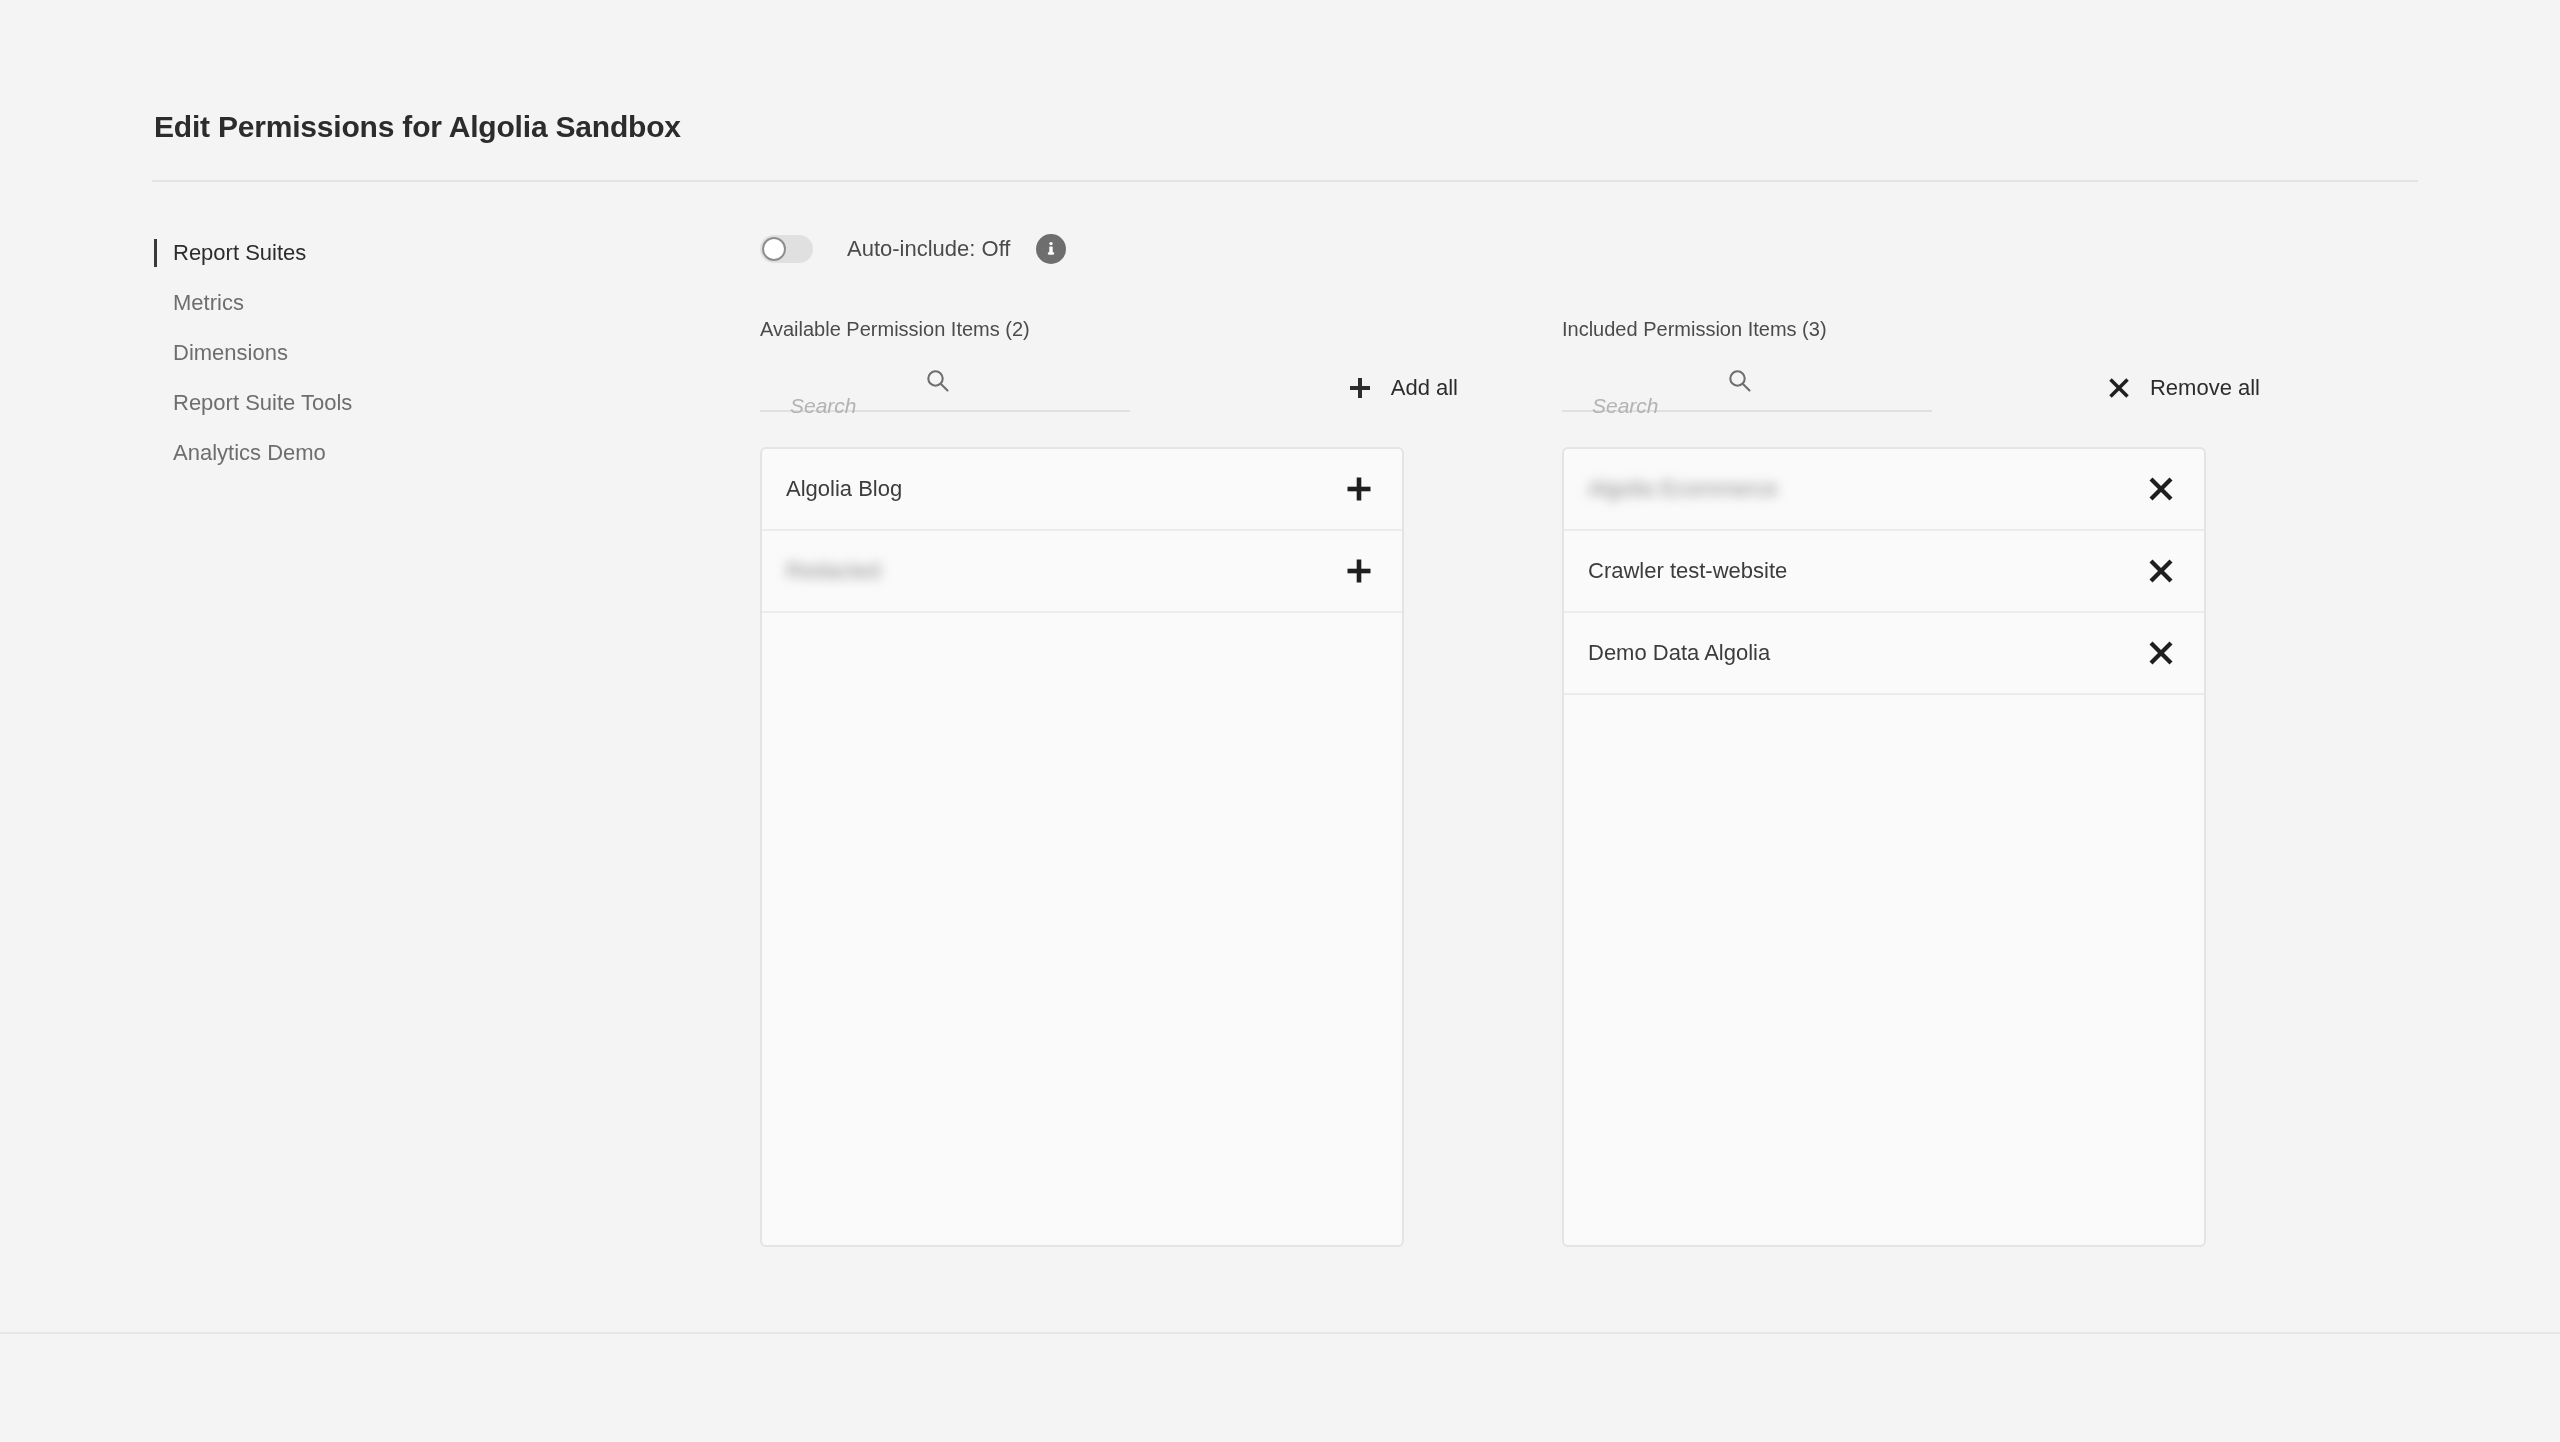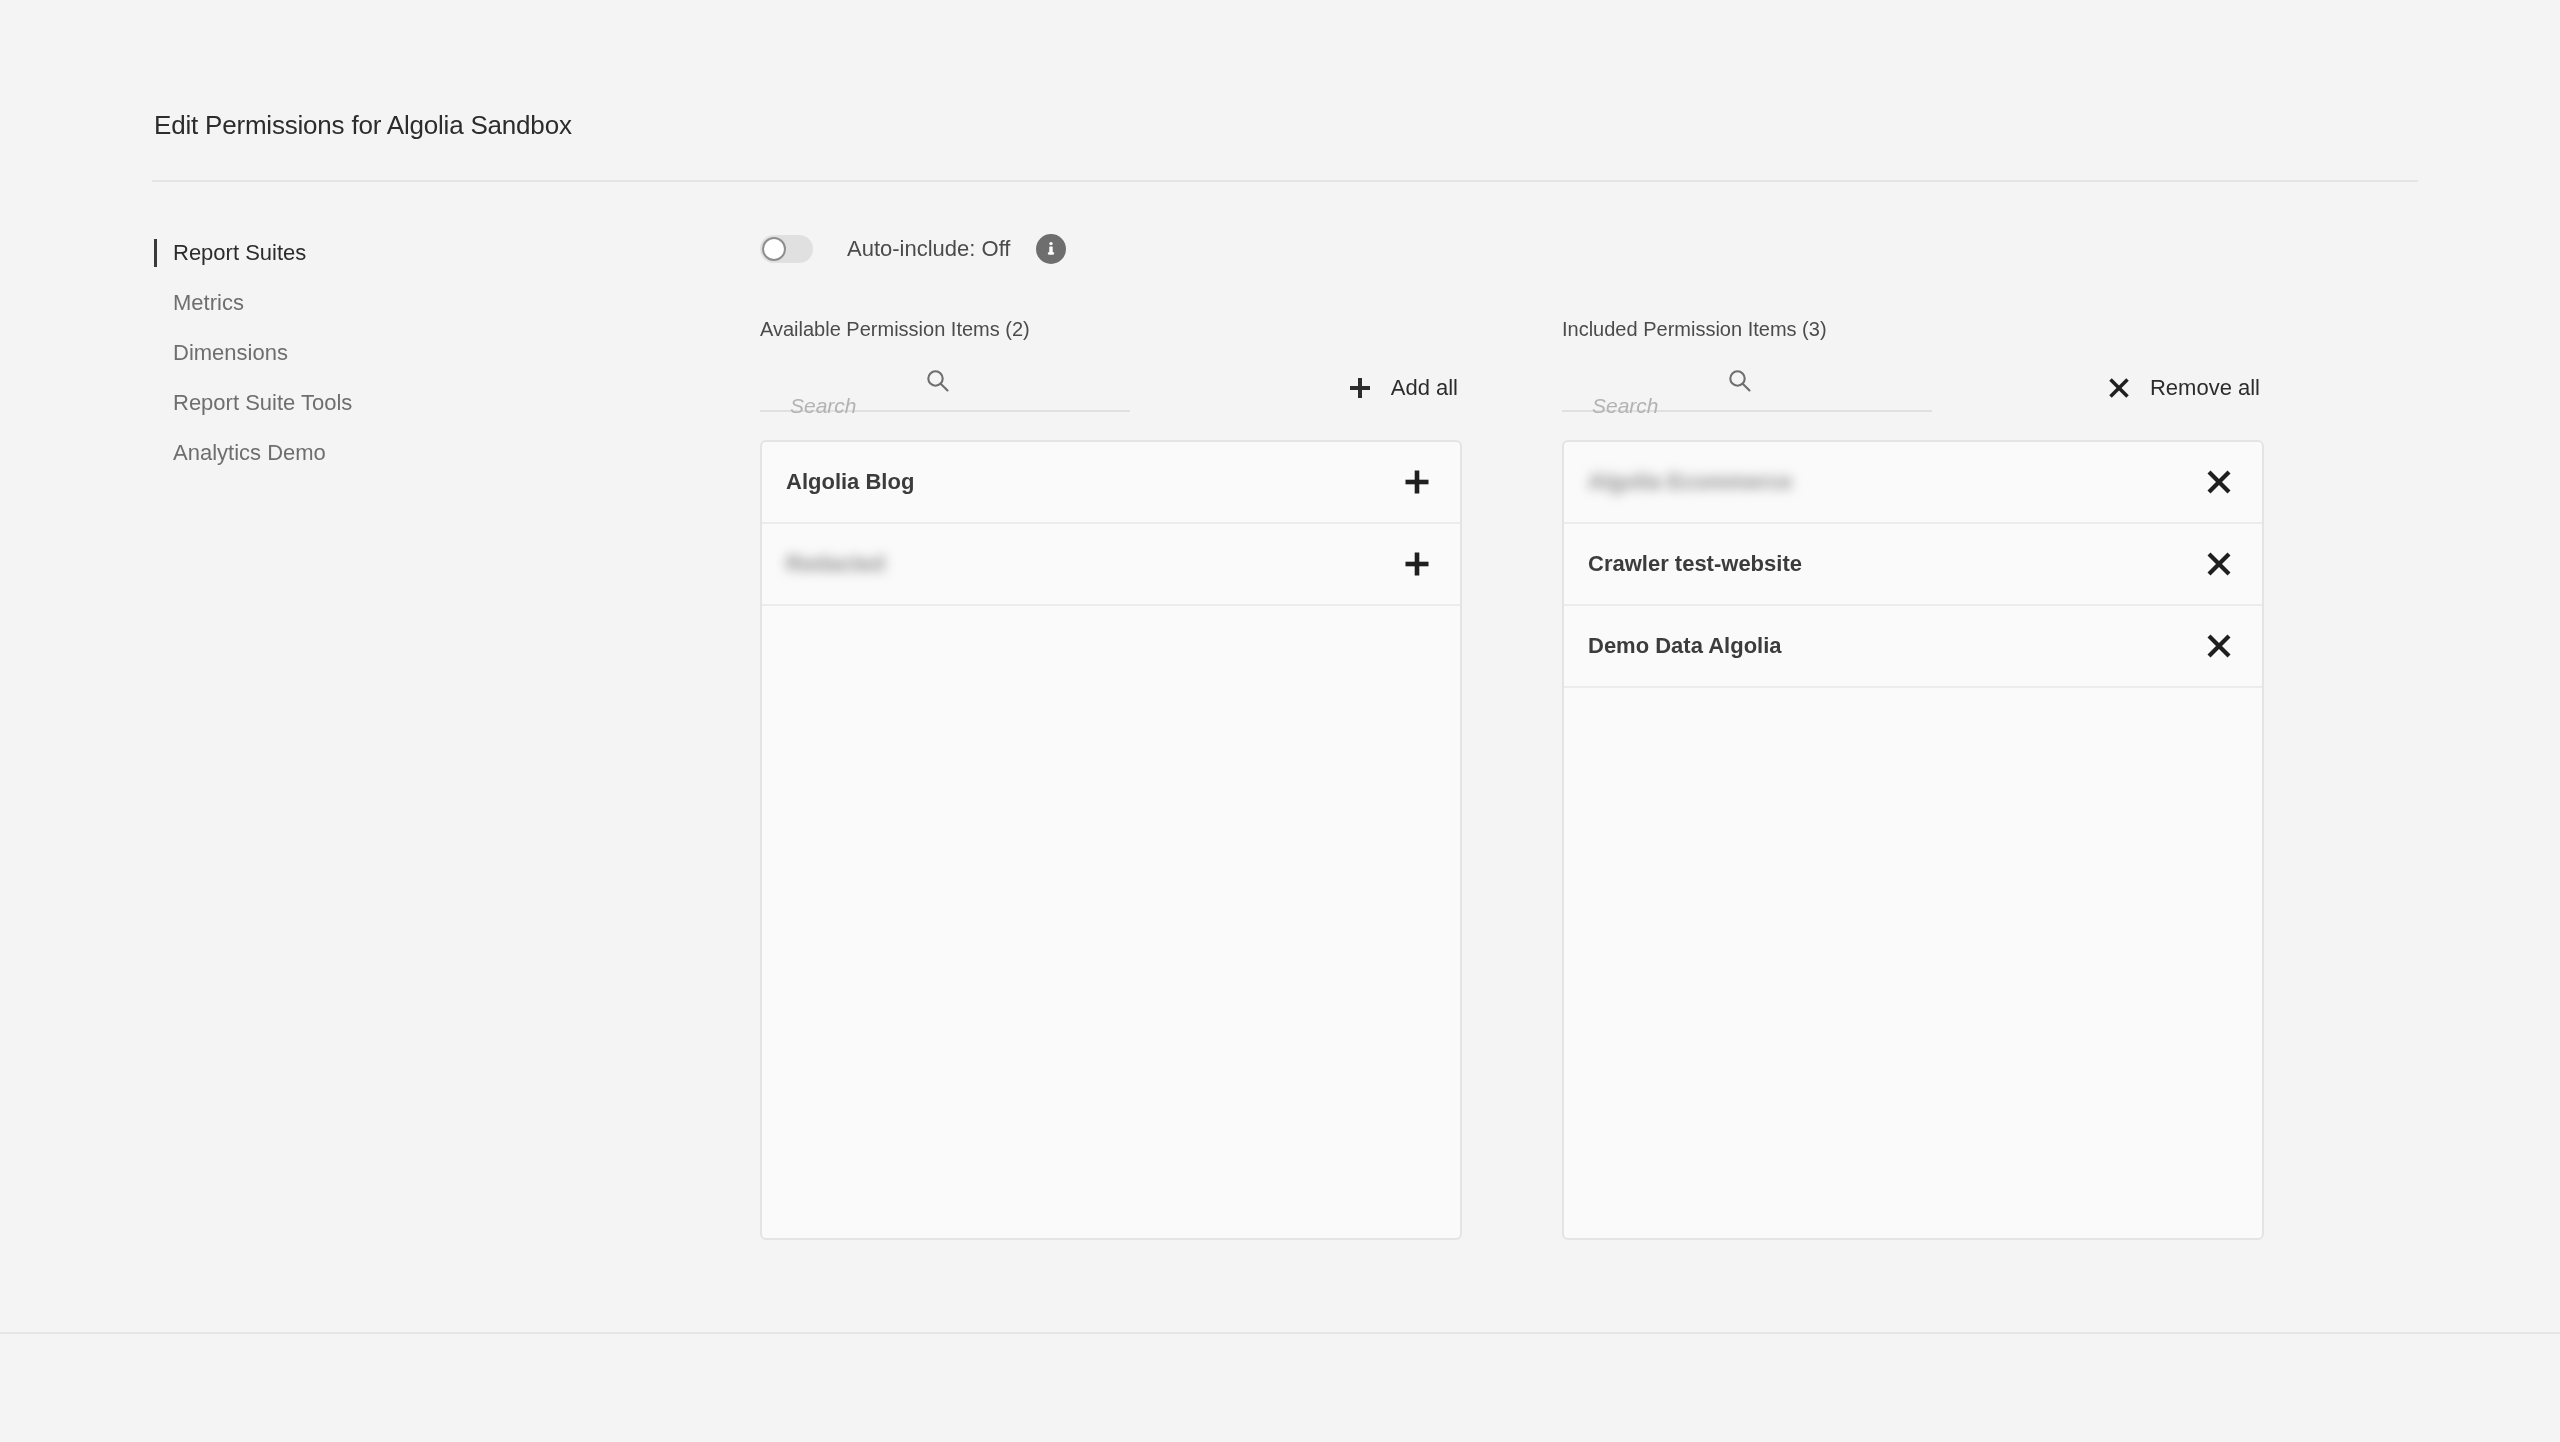--- a/index.html
+++ b/index.html
@@ -15,22 +15,22 @@
     width: 2560px;
     height: 1442px;
     background: #f4f4f4;
   }
 
   
   .page-title {
     position: absolute;
     left: 154px;
     top: 110px;
-    font-size: 26px;
-    font-weight: normal;
+    font-size: 30px;
+    font-weight: bold;
     color: #2c2c2c;
     letter-spacing: -0.2px;
   }
   .header-divider {
     position: absolute;
     left: 152px;
     top: 180px;
     width: 2266px;
     height: 2px;
     background: #e4e4e4;
@@ -185,28 +185,27 @@
   }
   .bulk-btn .glyph svg { display: block; }
   .bulk-btn .txt {
     font-size: 22px;
     color: #2c2c2c;
     white-space: nowrap;
   }
 
   
   .listbox {
-    margin-top: 28px;
-    width: 702px;
+    margin-top: 35px;
+    width: 644px;
     height: 800px;
     background: #fafafa;
     border: 2px solid #e4e4e4;
     border-radius: 6px;
     overflow: hidden;
-    font-weight: bold;
   }
   .list-row {
     position: relative;
     height: 82px;
     display: flex;
     align-items: center;
     justify-content: space-between;
     padding: 0 26px 0 24px;
     border-bottom: 2px solid #ececec;
     cursor: pointer;

